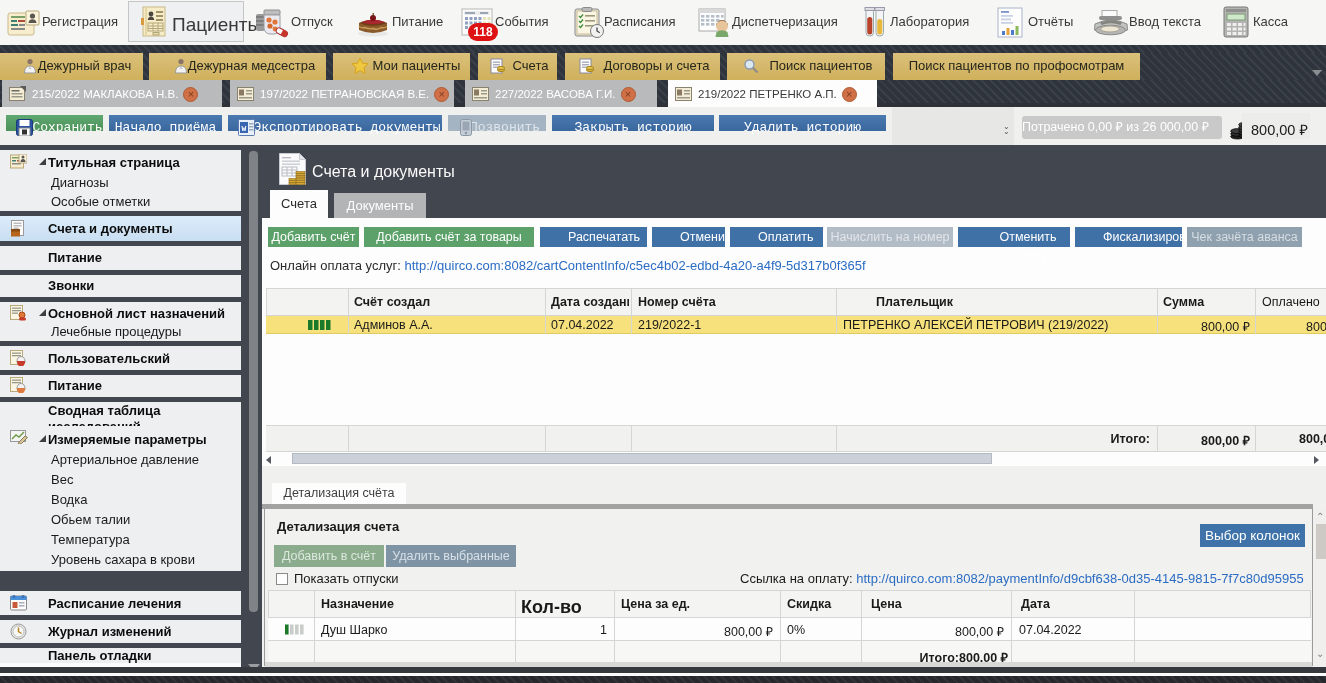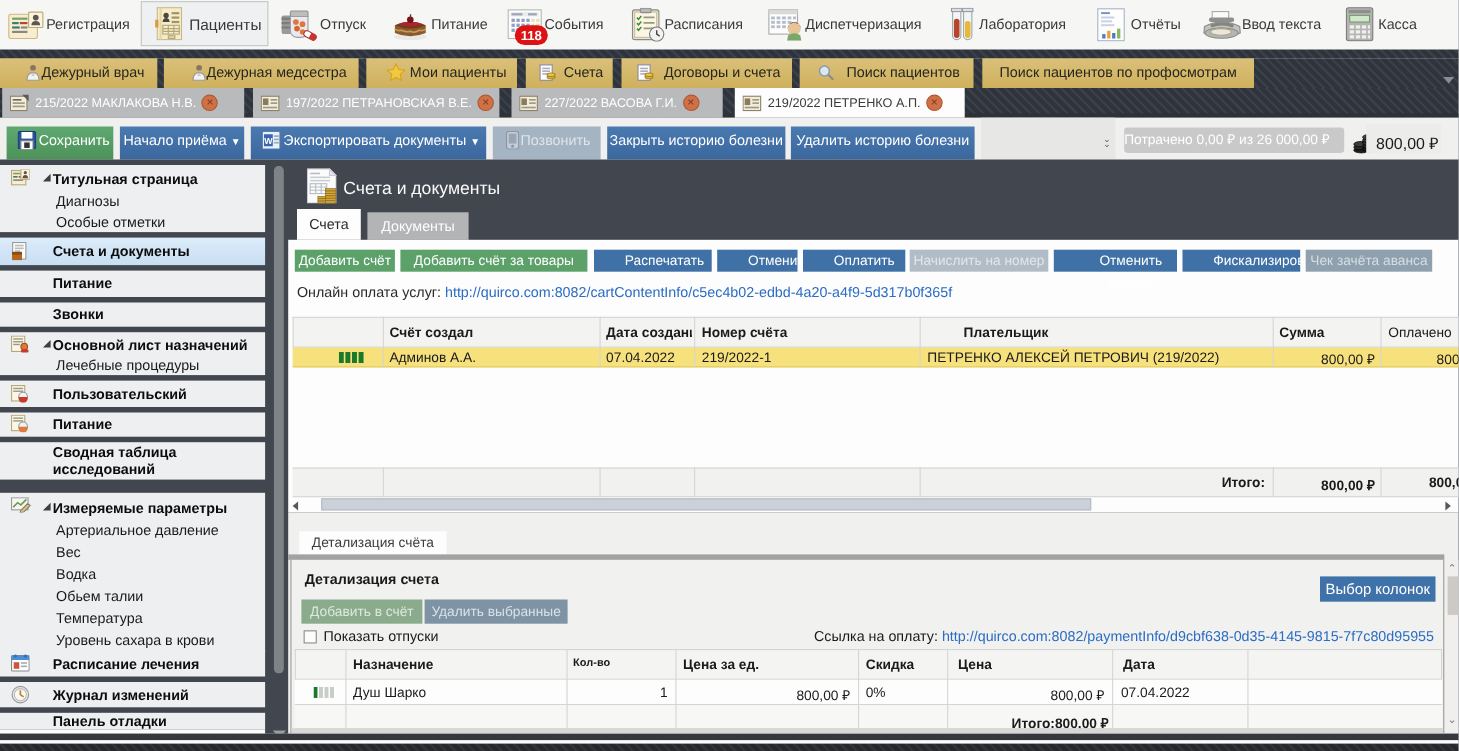--- a/index.html
+++ b/index.html
@@ -3,21 +3,21 @@
 <meta charset="utf-8">
 <style>
 *{margin:0;padding:0;box-sizing:border-box;}
 html,body{width:1326px;height:683px;overflow:hidden;}
 body{font-family:"Liberation Sans",sans-serif;position:relative;background:#f1f1ef;}
 .abs{position:absolute;}
 .dark-tex{background:repeating-linear-gradient(45deg,#2f333b 0 4px,#394049 4px 6px);}
 .ybtn{position:absolute;top:53px;height:27px;background:linear-gradient(#dac07a,#cfb05c);color:#26261c;font-size:13px;line-height:26px;text-align:center;}
 .ptab{position:absolute;top:80px;height:27px;background:#b9babb;color:#fff;font-size:11.5px;line-height:28px;white-space:nowrap;overflow:hidden;}
 .ptab .cx{display:inline-block;width:15px;height:15px;border-radius:50%;background:#cf7046;border:1px solid #b05a34;color:#7e3c1e;font-size:11px;line-height:13px;text-align:center;vertical-align:middle;margin-left:5px;}
-.abtn{position:absolute;top:115px;height:30px;color:#fff;font-size:13px;line-height:25px;text-align:center;}
+.abtn{position:absolute;top:115px;height:16px;color:#fff;font-size:13px;line-height:25px;text-align:center;font-family:Liberation Mono, monospace;}
 .blue{background:linear-gradient(#4a7ab0,#3a679e);}
 .green{background:linear-gradient(#5fa871,#4c9259);}
 .cbtn{position:absolute;top:227px;height:20px;color:#fff;font-size:12.5px;line-height:20px;text-align:center;}
 .cblue{background:#3f70a6;padding-left:28px;}
 .cgreen{background:#5ba169;}
 .side-row{position:absolute;left:0;width:241px;background:#edeff0;}
 .side-row b{font-size:13px;color:#0c0c0c;}
 .side-child{font-size:13px;color:#1a1a1a;}
 </style>
 </head>
@@ -51,21 +51,21 @@
  <rect x="15" y="5" width="7" height="2" fill="#a09468"></rect>
       <rect x="15" y="9" width="7" height="2" fill="#a09468"></rect>
       <rect x="15" y="13" width="7" height="2" fill="#a09468"></rect>
  <rect x="7" y="17" width="15" height="8" fill="none" stroke="#b3a678"></rect>
  <line x1="7" y1="20" x2="22" y2="20" stroke="#b3a678"></line>
       <line x1="7" y1="22.5" x2="22" y2="22.5" stroke="#b3a678"></line>
  <line x1="12" y1="17" x2="12" y2="25" stroke="#b3a678"></line>
       <line x1="17" y1="17" x2="17" y2="25" stroke="#b3a678"></line>
  <rect x="12" y="26.5" width="6" height="2.5" fill="#e8d9a8" stroke="#b3a678"></rect>
 </svg>
-<div class="abs" style="left:172px;top:14px;font-size:14px;color:#393939;">Пациенты</div>
+<div class="abs" style="left:172px;top:14px;font-size:19px;color:#393939;">Пациенты</div>
 
 <svg class="abs" style="left:255px;top:8px" width="34" height="30" viewBox="0 0 34 30">
  <rect x="1" y="6" width="9" height="17" rx="2" fill="#9a9a9a"></rect>
       <rect x="1" y="8" width="9" height="2" fill="#7d7d7d"></rect>
       <rect x="1" y="12" width="9" height="2" fill="#7d7d7d"></rect>
       <rect x="1" y="16" width="9" height="2" fill="#7d7d7d"></rect>
  <rect x="9" y="2" width="16" height="5" rx="1" fill="#bdbdbd" stroke="#8f8f8f"></rect>
  <path d="M9 7h16v13a6 6 0 0 1-6 6h-4a6 6 0 0 1-6-6z" fill="#e9e9ef" stroke="#9c9ca4"></path>
  <circle cx="14" cy="12" r="2.6" fill="#e0763c"></circle>
       <circle cx="20" cy="14" r="2.6" fill="#e0763c"></circle>
@@ -450,21 +450,21 @@
         <ellipse cx="11" cy="11" rx="4" ry="4.5" fill="#f2f2f4" stroke="#999"></ellipse>
         <path d="M7 11h8v1a4 4.5 0 0 1-8 0z" fill="#e07a3c"></path>
       </svg>
  <b style="position:absolute;left:48px;top:3px;">Питание</b>
 </div>
 
 <div class="side-row" style="top:402px;height:34px;">
       <b style="position:absolute;left:48px;top:1px;line-height:16px;">Сводная таблица<br>исследований</b>
     </div>
 
-<div class="side-row" style="top:448px;height:145px;">
+<div class="side-row" style="top:426px;height:145px;">
  <svg style="position:absolute;left:10px;top:4px" width="18" height="14" viewBox="0 0 18 14">
         <rect x="0.5" y="0.5" width="15" height="11" fill="#f4f4f2" stroke="#999"></rect>
         <path d="M2 9l4-4 3 2 5-5" stroke="#6a9a4a" stroke-width="1.4" fill="none"></path>
         <path d="M9 12l6-6 2.5 1.5-6 6-3.5 1z" fill="#d8c498" stroke="#8a7a5a"></path>
       </svg>
  <svg style="position:absolute;left:38px;top:8px" width="9" height="9">
         <path d="M8 1v7H1z" fill="#3f3f3f"></path>
       </svg>
  <b style="position:absolute;left:48px;top:6px;">Измеряемые параметры</b>
  <span class="side-child" style="position:absolute;left:51px;top:26px;">Артериальное давление</span>
@@ -608,21 +608,21 @@
 <div class="abs" style="left:268px;top:618px;width:1043px;height:23px;background:#fdfdfd;border-bottom:1px solid #d5d5d3;"></div>
 <div class="abs" style="left:268px;top:641px;width:1043px;height:22px;background:#f7f7f5;border-bottom:1px solid #d5d5d3;"></div>
 <div class="abs" style="left:314px;top:590px;width:1px;height:73px;background:#d5d5d3;"></div>
 <div class="abs" style="left:515px;top:590px;width:1px;height:73px;background:#d5d5d3;"></div>
 <div class="abs" style="left:614px;top:590px;width:1px;height:73px;background:#d5d5d3;"></div>
 <div class="abs" style="left:780px;top:590px;width:1px;height:73px;background:#d5d5d3;"></div>
 <div class="abs" style="left:861px;top:590px;width:1px;height:73px;background:#d5d5d3;"></div>
 <div class="abs" style="left:1011px;top:590px;width:1px;height:73px;background:#d5d5d3;"></div>
 <div class="abs" style="left:1134px;top:590px;width:1px;height:73px;background:#d5d5d3;"></div>
 <div class="abs" style="left:321px;top:597px;font-size:12.5px;font-weight:bold;color:#1a1a1a;">Назначение</div>
-<div class="abs" style="left:521px;top:597px;font-size:10px;font-weight:bold;color:#1a1a1a;">Кол-во</div>
+<div class="abs" style="left:521px;top:597px;font-size:18px;font-weight:bold;color:#1a1a1a;">Кол-во</div>
 <div class="abs" style="left:621px;top:597px;font-size:12.5px;font-weight:bold;color:#1a1a1a;">Цена за ед.</div>
 <div class="abs" style="left:787px;top:597px;font-size:12.5px;font-weight:bold;color:#1a1a1a;">Скидка</div>
 <div class="abs" style="left:871px;top:597px;font-size:12.5px;font-weight:bold;color:#1a1a1a;">Цена</div>
 <div class="abs" style="left:1021px;top:597px;font-size:12.5px;font-weight:bold;color:#1a1a1a;">Дата</div>
 <svg class="abs" style="left:285px;top:624px" width="20" height="11">
         <rect x="0" y="0.5" width="3.6" height="10" fill="#1a7a2a"></rect>
         <rect x="5" y="0.5" width="3.6" height="10" fill="#c9cdc9"></rect>
         <rect x="10" y="0.5" width="3.6" height="10" fill="#c9cdc9"></rect>
         <rect x="15" y="0.5" width="3.6" height="10" fill="#c9cdc9"></rect>
       </svg>

